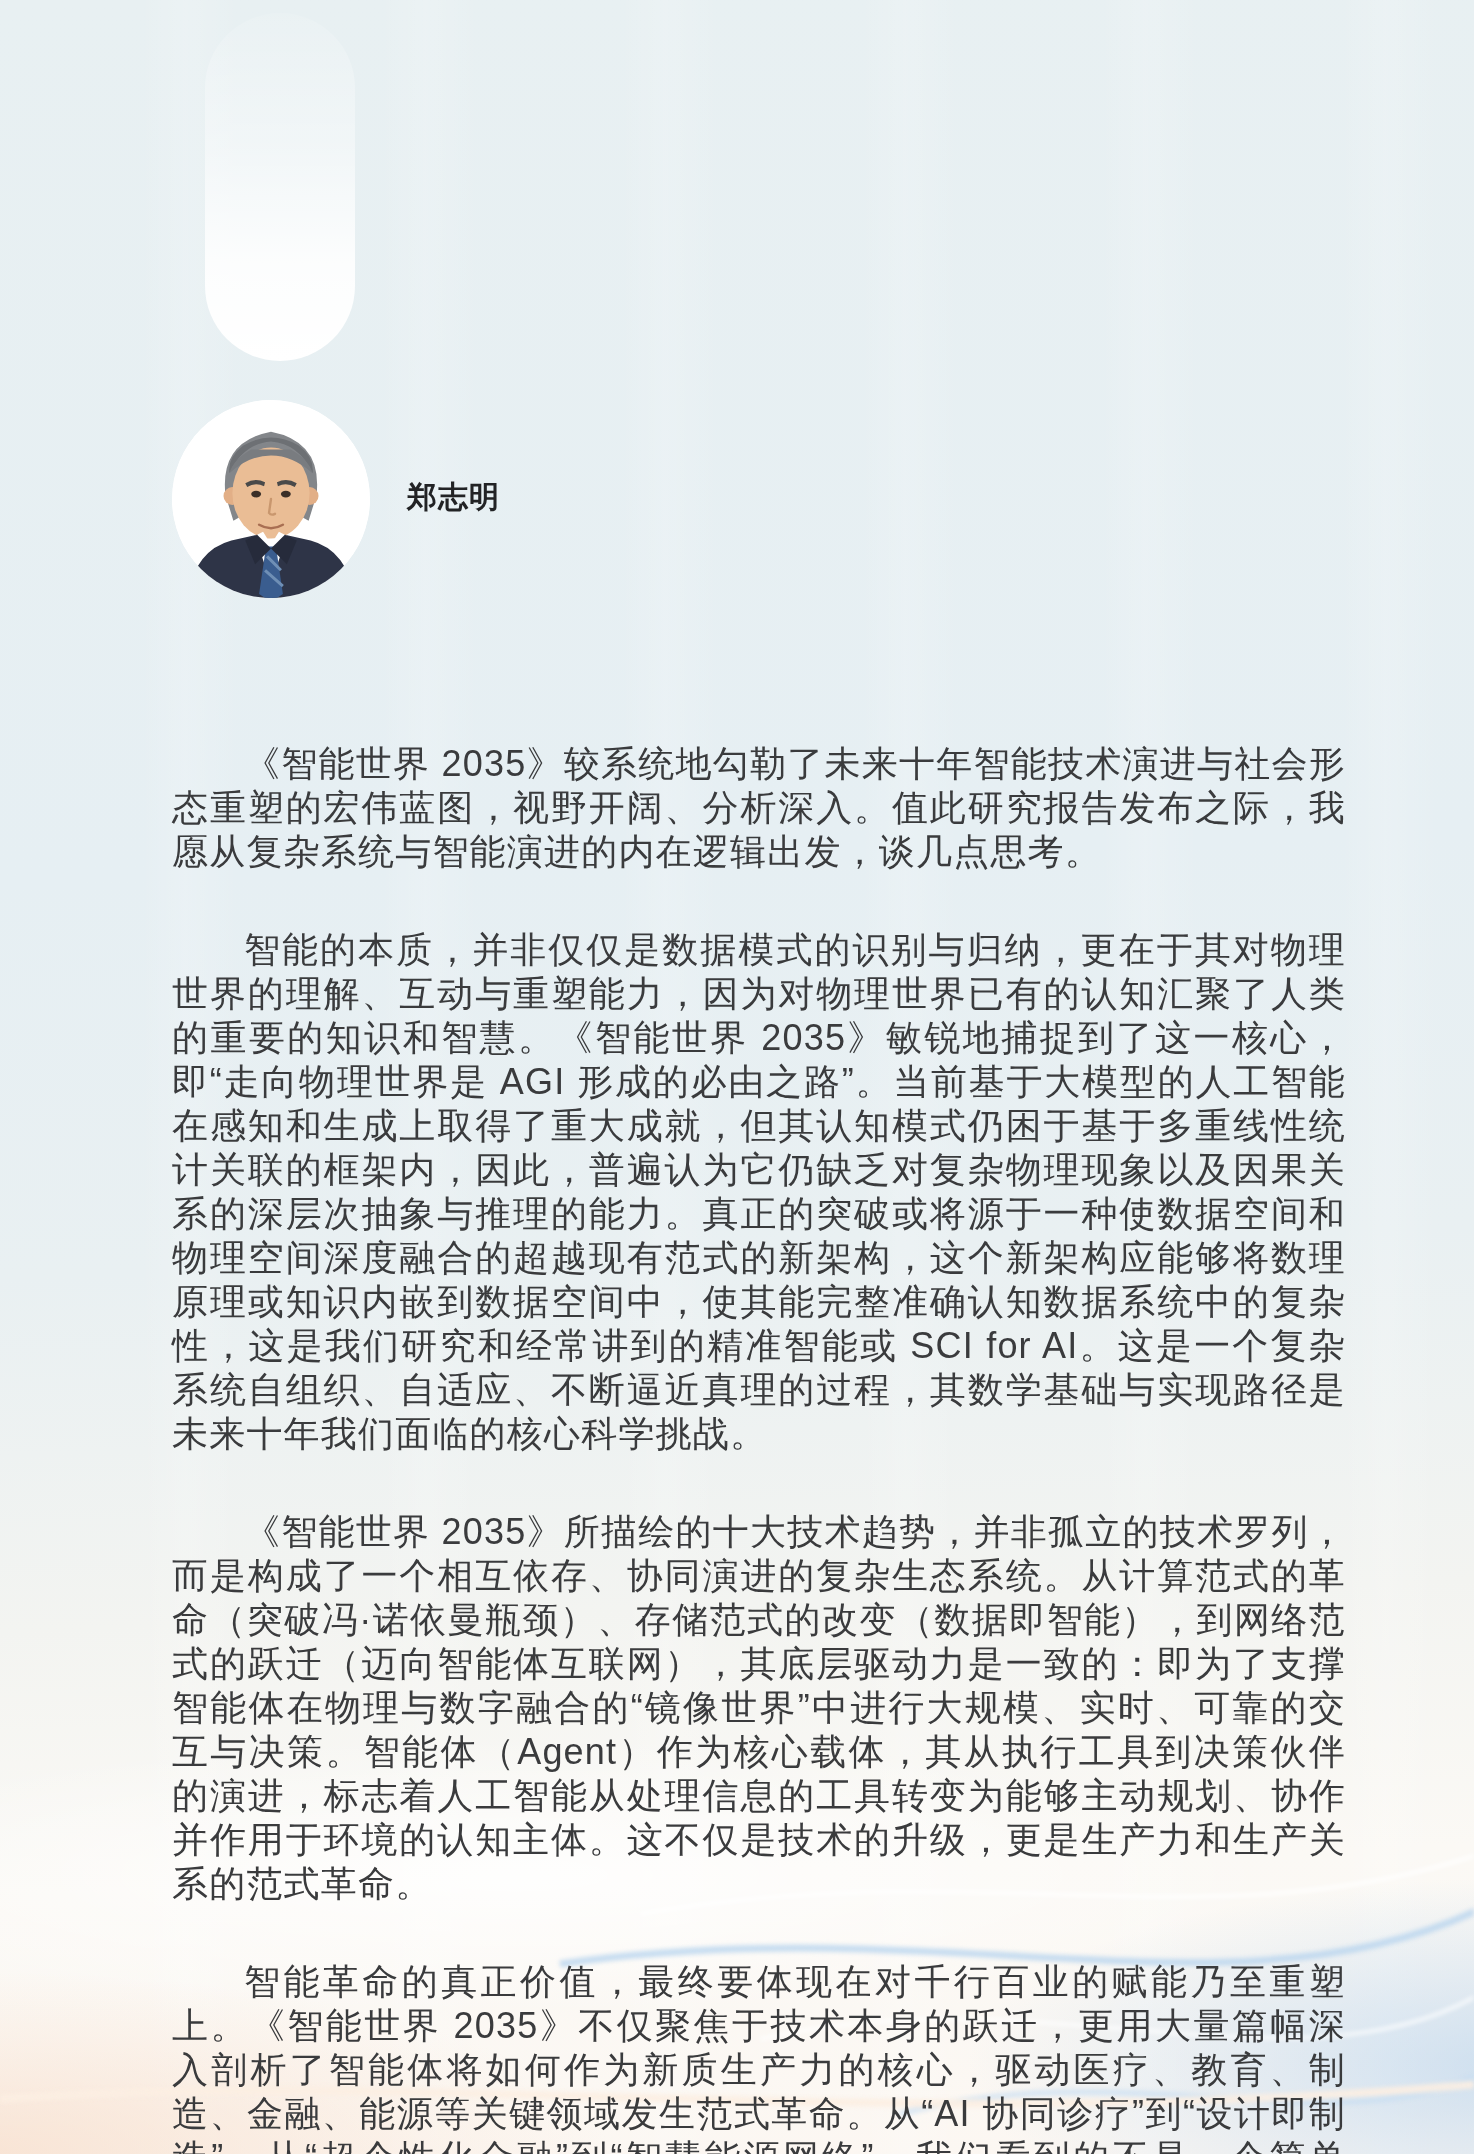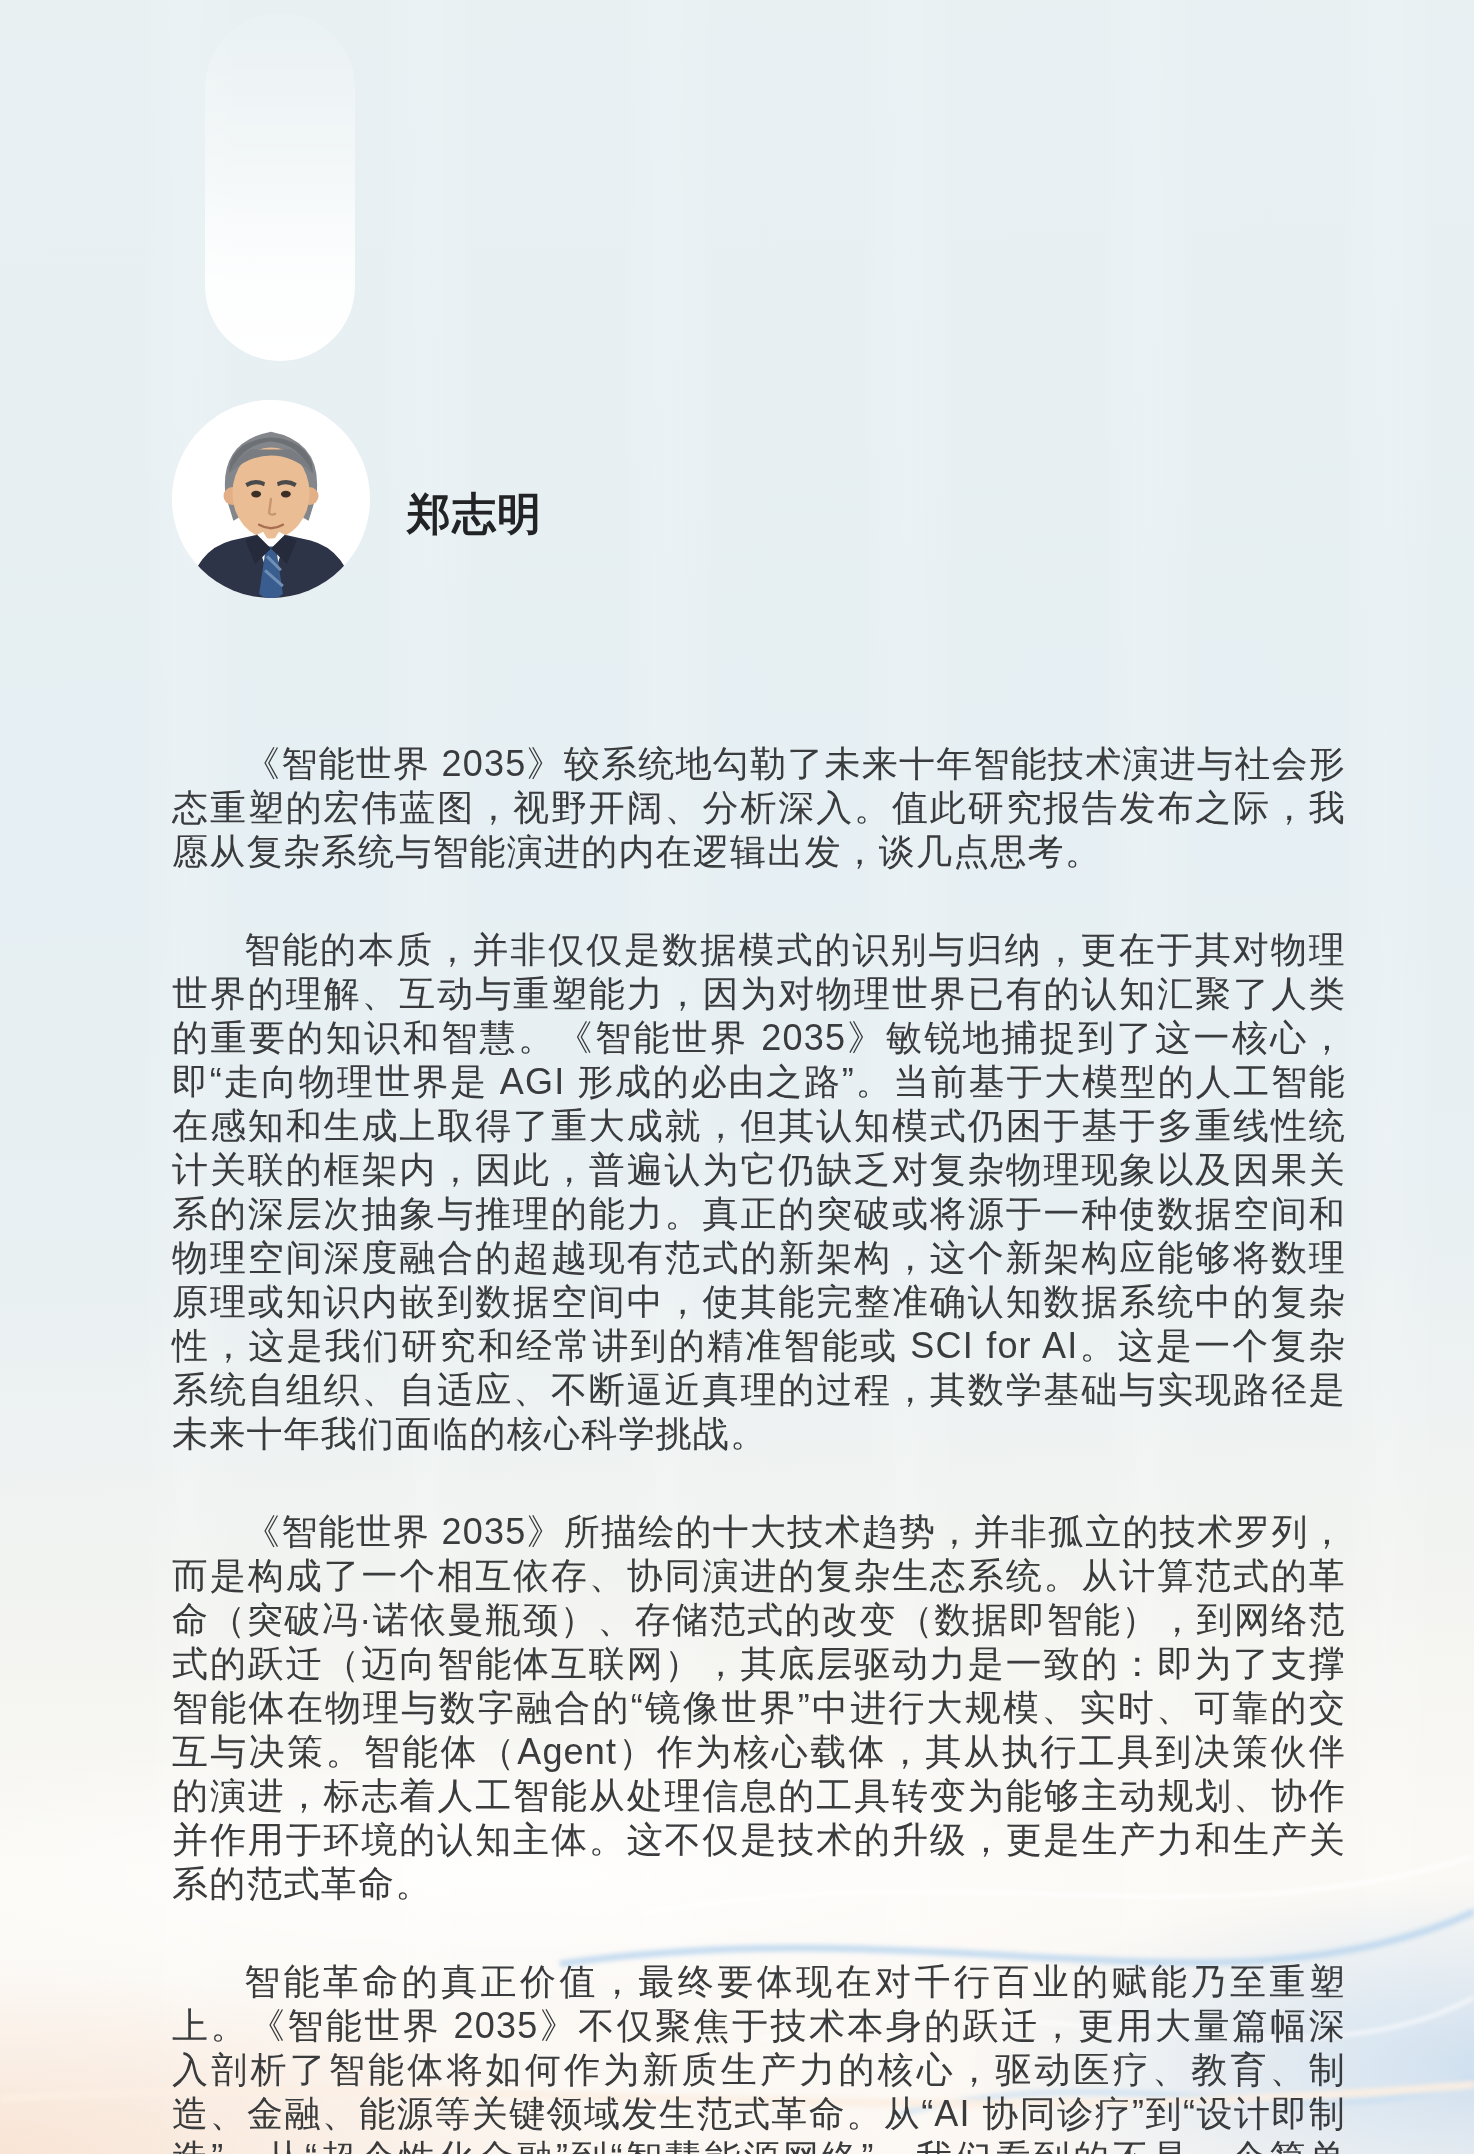--- a/index.html
+++ b/index.html
@@ -63,26 +63,25 @@
     left: 172px; top: 400px;
     width: 198px; height: 198px;
     border-radius: 50%;
     overflow: hidden;
     background: #ffffff;
   }
   .avatar svg { display: block; width: 100%; height: 100%; }
   .expert-name {
     position: absolute;
     left: 407px; top: 477px;
-    font-size: 44px;
+    font-size: 30px;
     font-weight: 700;
     color: #222325;
     letter-spacing: 1px;
     white-space: nowrap;
-    margin-top: 8px;
   }
   .article {
     position: absolute;
     left: 172px; top: 742px;
     width: 1174px;
     font-size: 36px;
     line-height: 44px;
     letter-spacing: 1.2px;
     color: #3a3b3d;
     text-align: justify;

